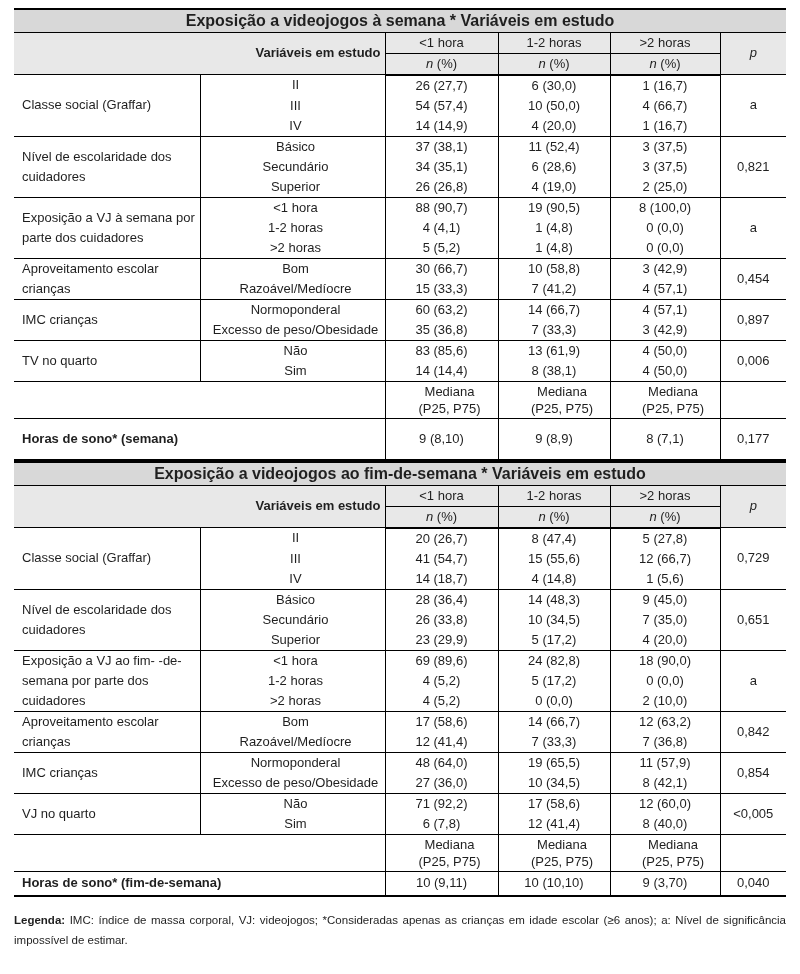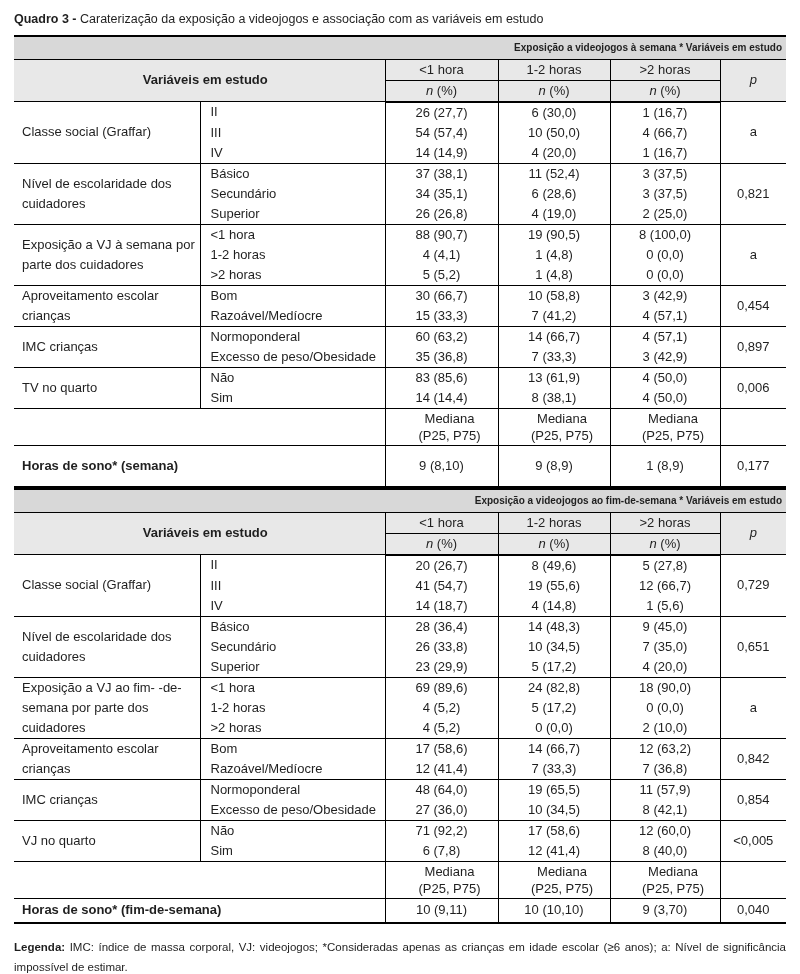--- a/index.html
+++ b/index.html
@@ -16,54 +16,53 @@
     width:772px;table-layout:fixed;border-collapse:collapse;
     font-size:13px;line-height:20px;
     border-bottom:2px solid var(--border,#000);
   }
   col.c1{width:186px;} col.c2{width:185px;}
   col.c3{width:113px;} col.c4{width:112px;}
   col.c5{width:110px;} col.c6{width:66px;}
   th,td{padding:0 4px;vertical-align:middle;font-weight:normal;box-sizing:border-box;}
   th.band{
     background:var(--band-bg,#d8d8d8);
-    font-weight:bold;text-align:right;font-size:10px;
+    font-weight:bold;text-align:center;font-size:16px;
     height:23px;border-top:2px solid var(--border,#000);
     border-bottom:1px solid var(--border,#000);
   }
   thead th.hcell{background:var(--header-bg,#e8e8e8);}
-  th.varhead{text-align:center;font-weight:bold;padding-left:16px;}
+  th.varhead{text-align:right;font-weight:bold;padding-left:16px;}
   th.colhead{text-align:center;height:21px;border-left:1px solid var(--border,#000);}
   th.subhead{text-align:center;height:21px;border-left:1px solid var(--border,#000);border-top:1px solid var(--border,#000);}
   th.subhead .it{font-style:italic;}
   th.phead{text-align:center;font-style:italic;border-left:1px solid var(--border,#000);}
   thead tr:last-child th{border-bottom:2px solid var(--border,#000);}
   tbody tr{height:20px;}
   tbody tr.group-start td{border-top:1px solid var(--border,#000);}
   td.rowlabel{font-weight:normal;text-align:left;padding-left:8px;}
-  td.cat{border-left:1px solid var(--border,#000);text-align:left;padding-left:10px;}
+  td.cat{border-left:1px solid var(--border,#000);text-align:center;padding-left:10px;}
   td.val{border-left:1px solid var(--border,#000);text-align:center;}
   td.pcell{border-left:1px solid var(--border,#000);text-align:center;}
   tr.row-median{height:37px;}
   td.medcell{border-left:1px solid var(--border,#000);text-align:center;line-height:17px;padding-left:20px;}
   tr.row-sleep{height:42px;}
   #table-weekend tr.row-sleep{height:25px;}
   td.sleeplabel{font-weight:bold;padding-left:8px;}
   .legend{
     width:772px;font-size:11.5px;line-height:20px;
     text-align:justify;margin:13px 0 0 0;
   }
   .legend .b{font-weight:bold;}
 </style>
 </head>
 <body>
 
 <div class="page">
 
-  <p class="caption"><span class="b">Quadro 3 - </span><span>Caraterização da exposição a videojogos e associação com as variáveis em estudo</span></p>
 
   <table class="vtable" id="table-week">
     <colgroup>
         <col class="c1">
         <col class="c2">
         <col class="c3">
         <col class="c4">
         <col class="c5">
         <col class="c6">
       </colgroup>
@@ -200,21 +199,21 @@
           <td class="medcell">
             <div>Mediana</div>
             <div>(P25, P75)</div>
           </td>
           <td class="pcell"></td>
         </tr>
         <tr class="group-start row-sleep">
           <td class="sleeplabel" colspan="2">Horas de sono* (semana)</td>
           <td class="val">9 (8,10)</td>
           <td class="val">9 (8,9)</td>
-          <td class="val">1 (8,9)</td>
+          <td class="val">8 (7,1)</td>
           <td class="pcell">0,177</td>
         </tr>
       </tbody>
   </table>
 
   <table class="vtable" id="table-weekend">
     <colgroup>
         <col class="c1">
         <col class="c2">
         <col class="c3">
@@ -237,28 +236,28 @@
         <th class="hcell subhead"><span class="it">n</span><span> (%)</span></th>
         <th class="hcell subhead"><span class="it">n</span><span> (%)</span></th>
         <th class="hcell subhead"><span class="it">n</span><span> (%)</span></th>
       </tr>
     </thead>
     <tbody>
         <tr class="group-start">
           <td class="rowlabel" rowspan="3">Classe social (Graffar)</td>
           <td class="cat">II</td>
           <td class="val">20 (26,7)</td>
-          <td class="val">8 (49,6)</td>
+          <td class="val">8 (47,4)</td>
           <td class="val">5 (27,8)</td>
           <td class="pcell" rowspan="3">0,729</td>
         </tr>
         <tr>
           <td class="cat">III</td>
           <td class="val">41 (54,7)</td>
-          <td class="val">19 (55,6)</td>
+          <td class="val">15 (55,6)</td>
           <td class="val">12 (66,7)</td>
         </tr>
         <tr>
           <td class="cat">IV</td>
           <td class="val">14 (18,7)</td>
           <td class="val">4 (14,8)</td>
           <td class="val">1 (5,6)</td>
         </tr>
         <tr class="group-start">
           <td class="rowlabel" rowspan="3">Nível de escolaridade dos cuidadores</td>

